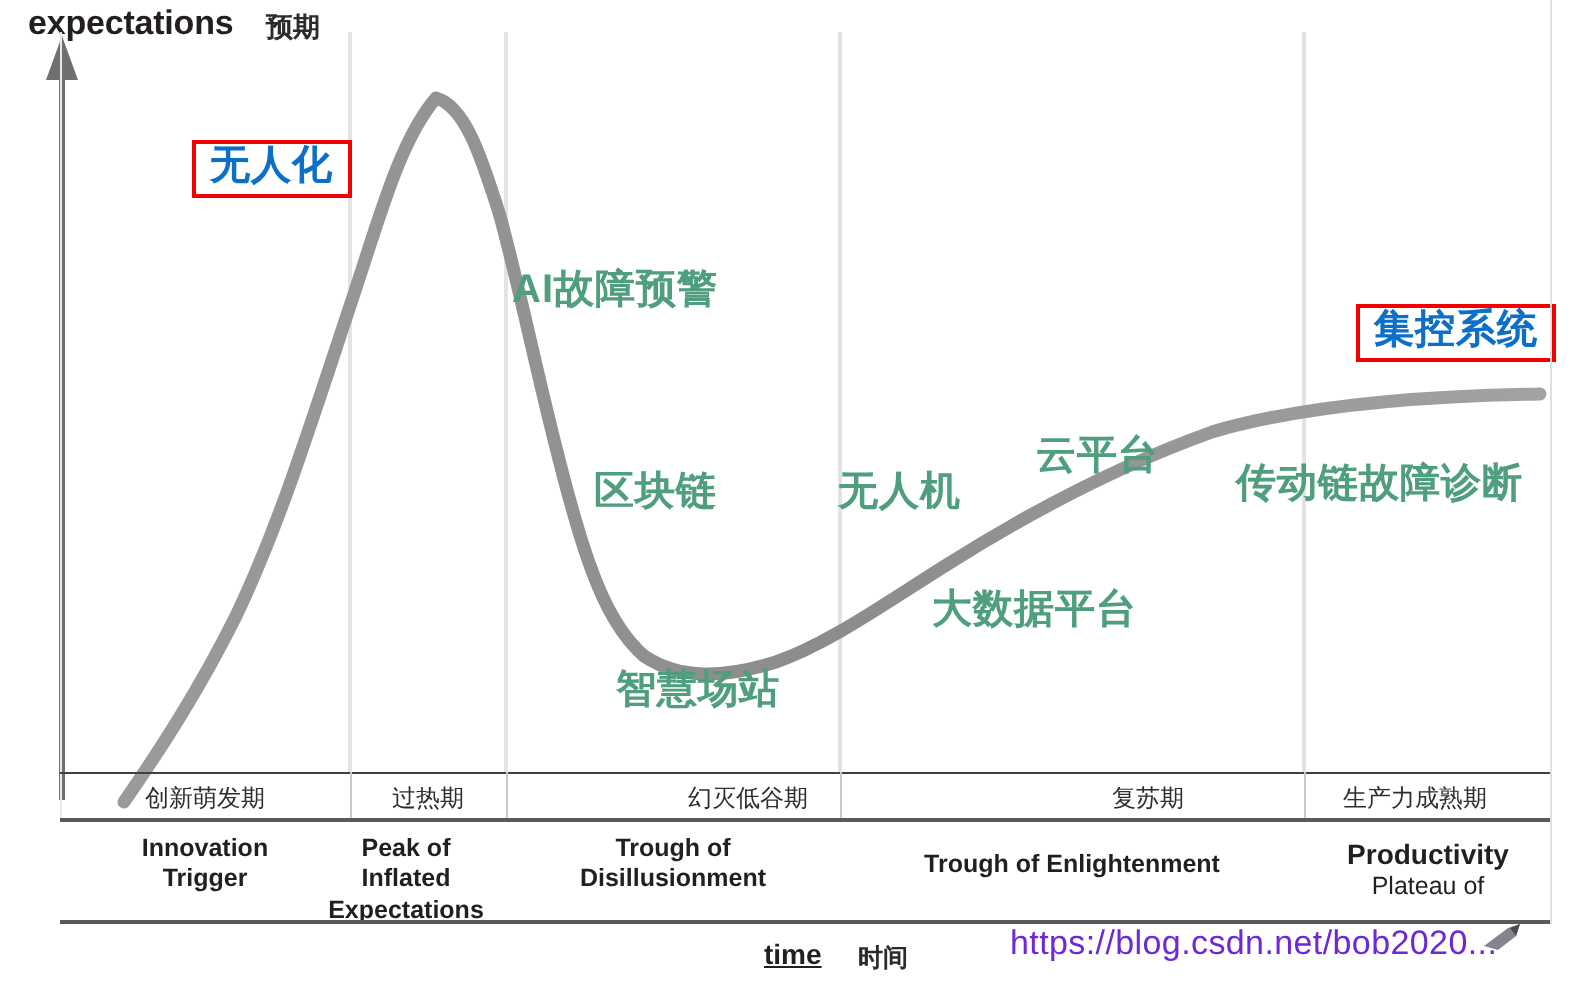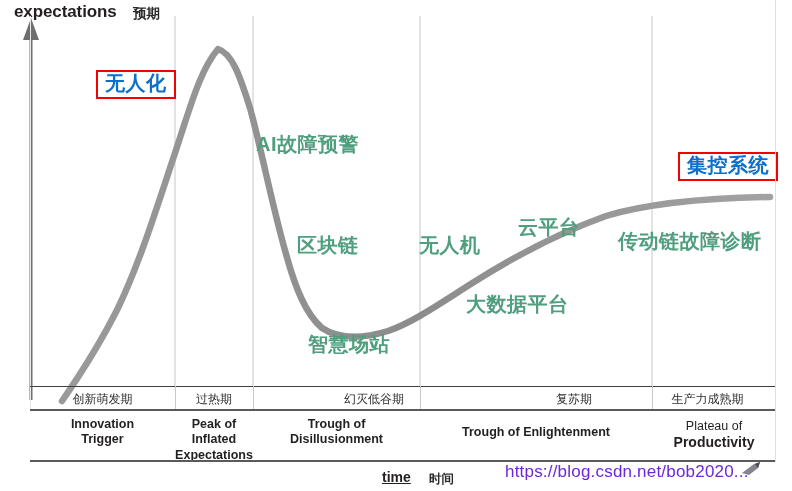--- a/index.html
+++ b/index.html
@@ -254,35 +254,35 @@
   <div class="sep-top" style="left:420px;"></div>
   <div class="sep-top" style="left:652px;"></div>
 
   <div id="band-rule-top"></div>
 
   <div id="stage-band-en">
     <div class="stage-en" style="left:0px; width:145px;">
       <div>Innovation</div>
       <div>Trigger</div>
     </div>
-    <div class="stage-en" style="left:145px; width:78px;">
+    <div class="stage-en" style="left:134px; width:78px;">
       <div>Peak of</div>
       <div>Inflated</div>
       <div>Expectations</div>
     </div>
     <div class="stage-en" style="left:223px; width:167px;">
       <div>Trough of</div>
       <div>Disillusionment</div>
     </div>
     <div class="stage-en" style="left:390px; width:232px; top:14px;">
       <div>Trough of Enlightenment</div>
     </div>
     <div class="stage-en" style="left:622px; width:124px; top:8px;">
+      <div style="font-size:14px;">Productivity</div>
       <div style="font-weight:normal;">Plateau of</div>
-      <div style="font-size:14px;">Productivity</div>
     </div>
   </div>
 
   <div id="band-rule-bottom"></div>
   <div id="frame-right"></div>
 
   <div class="axis-title" id="x-axis-title">time</div>
   <div class="axis-title" id="x-axis-title-cn">时间</div>
 
   <div id="watermark">https://blog.csdn.net/bob2020...</div>

